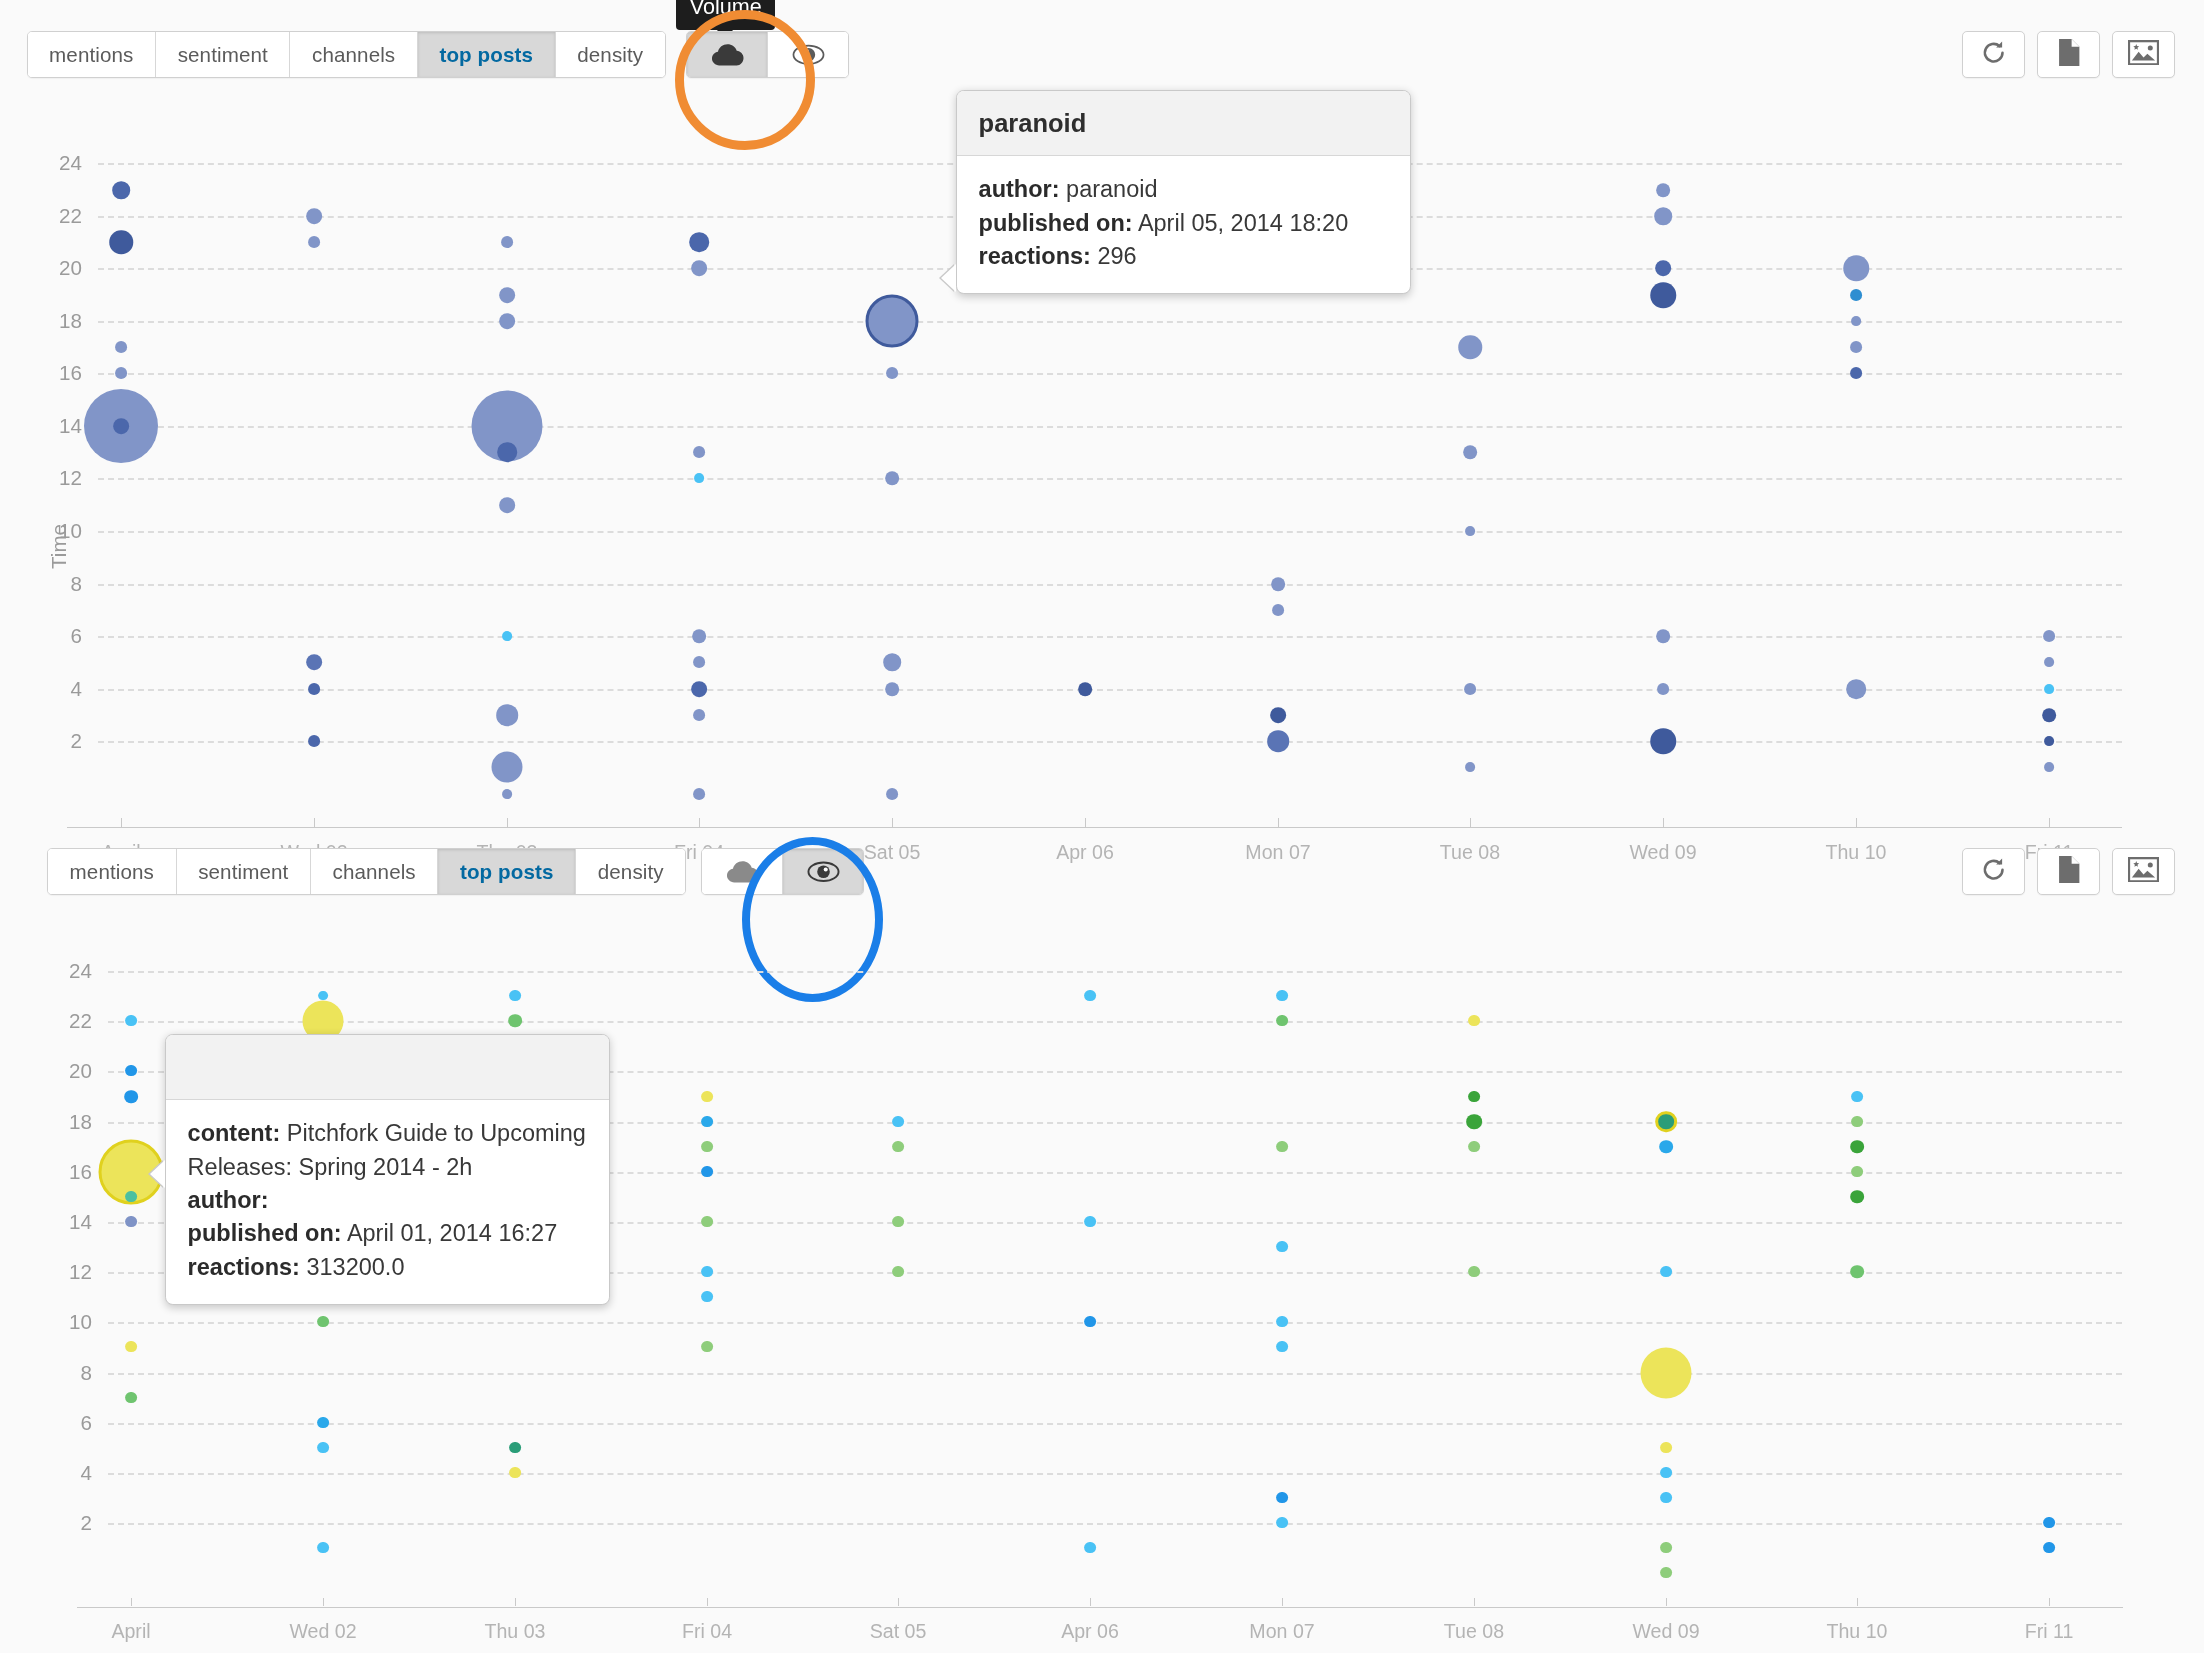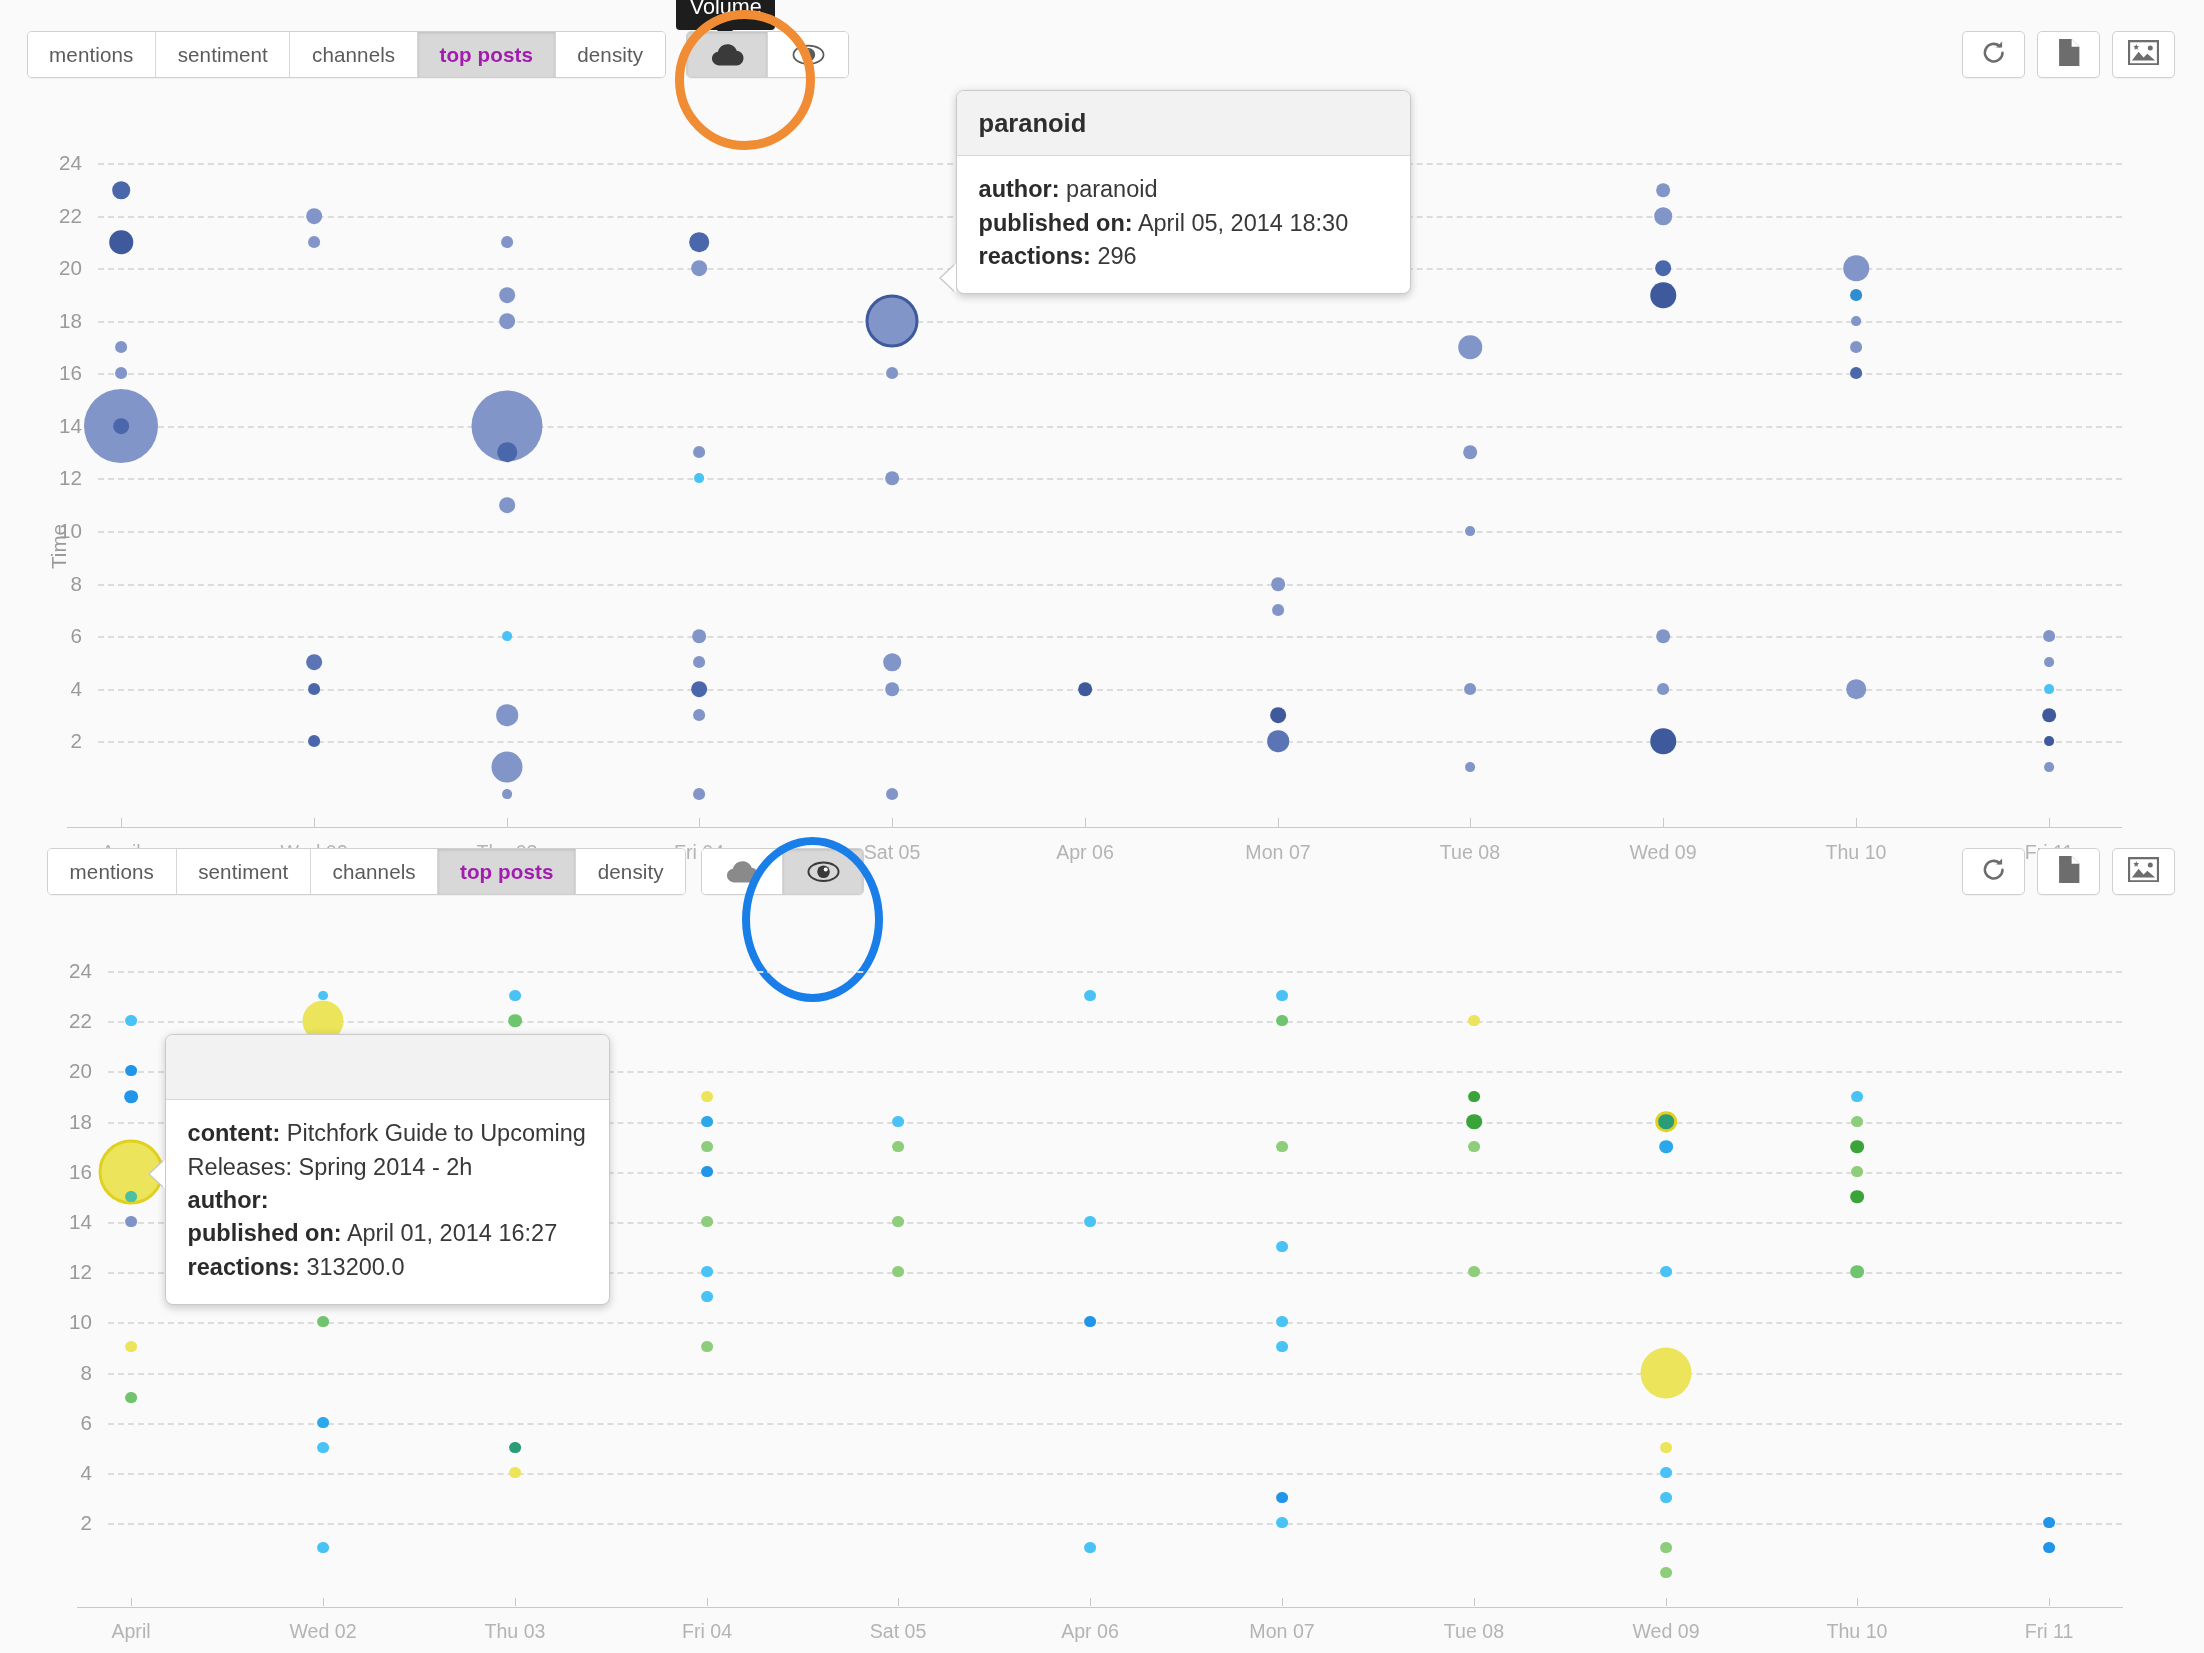--- a/index.html
+++ b/index.html
@@ -42,21 +42,21 @@
     color: #5b5b5b;
     background: #ffffff;
     border-right: 1px solid #d7d7d7;
     white-space: nowrap;
     cursor: pointer;
     letter-spacing: 0.1px;
   }
   .btn:last-child { border-right: none; }
   .btn.active {
     background: #d8d8d8;
-    color: #a21caf;
+    color: #0369a1;
     font-weight: bold;
     box-shadow: inset 0 1px 2.9px rgba(0,0,0,.13);
   }
   .btn.icon-btn { padding: 0 23.5px; }
   .icon-only {
     display: flex;
     align-items: center;
     justify-content: center;
     width: 100%;
     height: 100%;
@@ -396,21 +396,21 @@
         <div class="xtick" style="left: 1758px; top: 704px;">Thu 10</div>
         <div class="xtickmark" style="left: 1951px; top: 681px;"></div>
         <div class="xtick" style="left: 1951px; top: 704px;">Fri 11</div>
       </div>
   </div>
 
   <div class="popover" style="left:956px; top:90px; width:453px;">
     <div class="pop-head">paranoid</div>
     <div class="pop-body">
       <div><b>author:</b> <span>paranoid</span></div>
-      <div><b>published on:</b> <span>April 05, 2014 18:30</span></div>
+      <div><b>published on:</b> <span>April 05, 2014 18:20</span></div>
       <div><b>reactions:</b> <span>296</span></div>
     </div>
     <div class="nub" style="top:173px;"></div>
   </div>
 
   <div class="toolbar" style="top:848px;">
 
     <div class="btn-group" style="left:47px; top:0;">
       <div class="btn">
           <span>mentions</span>

